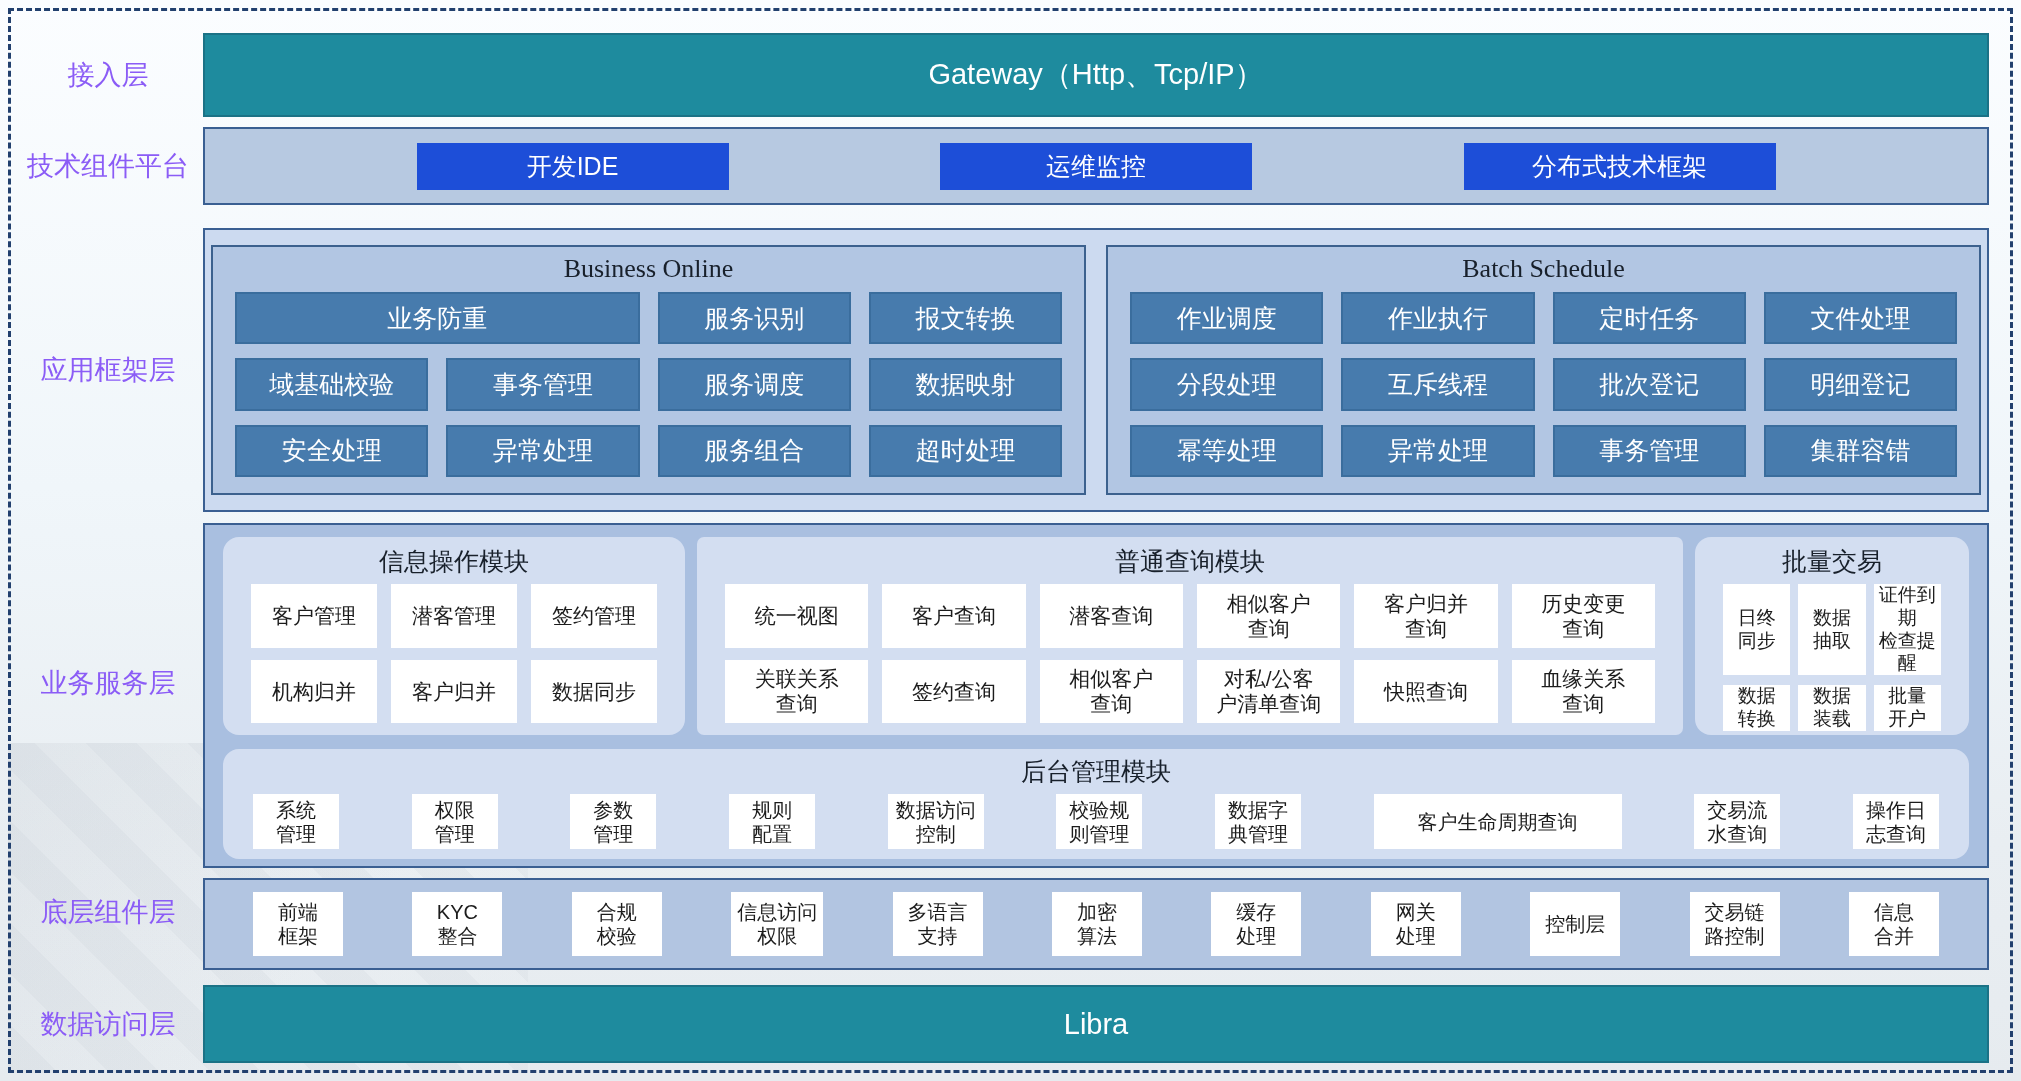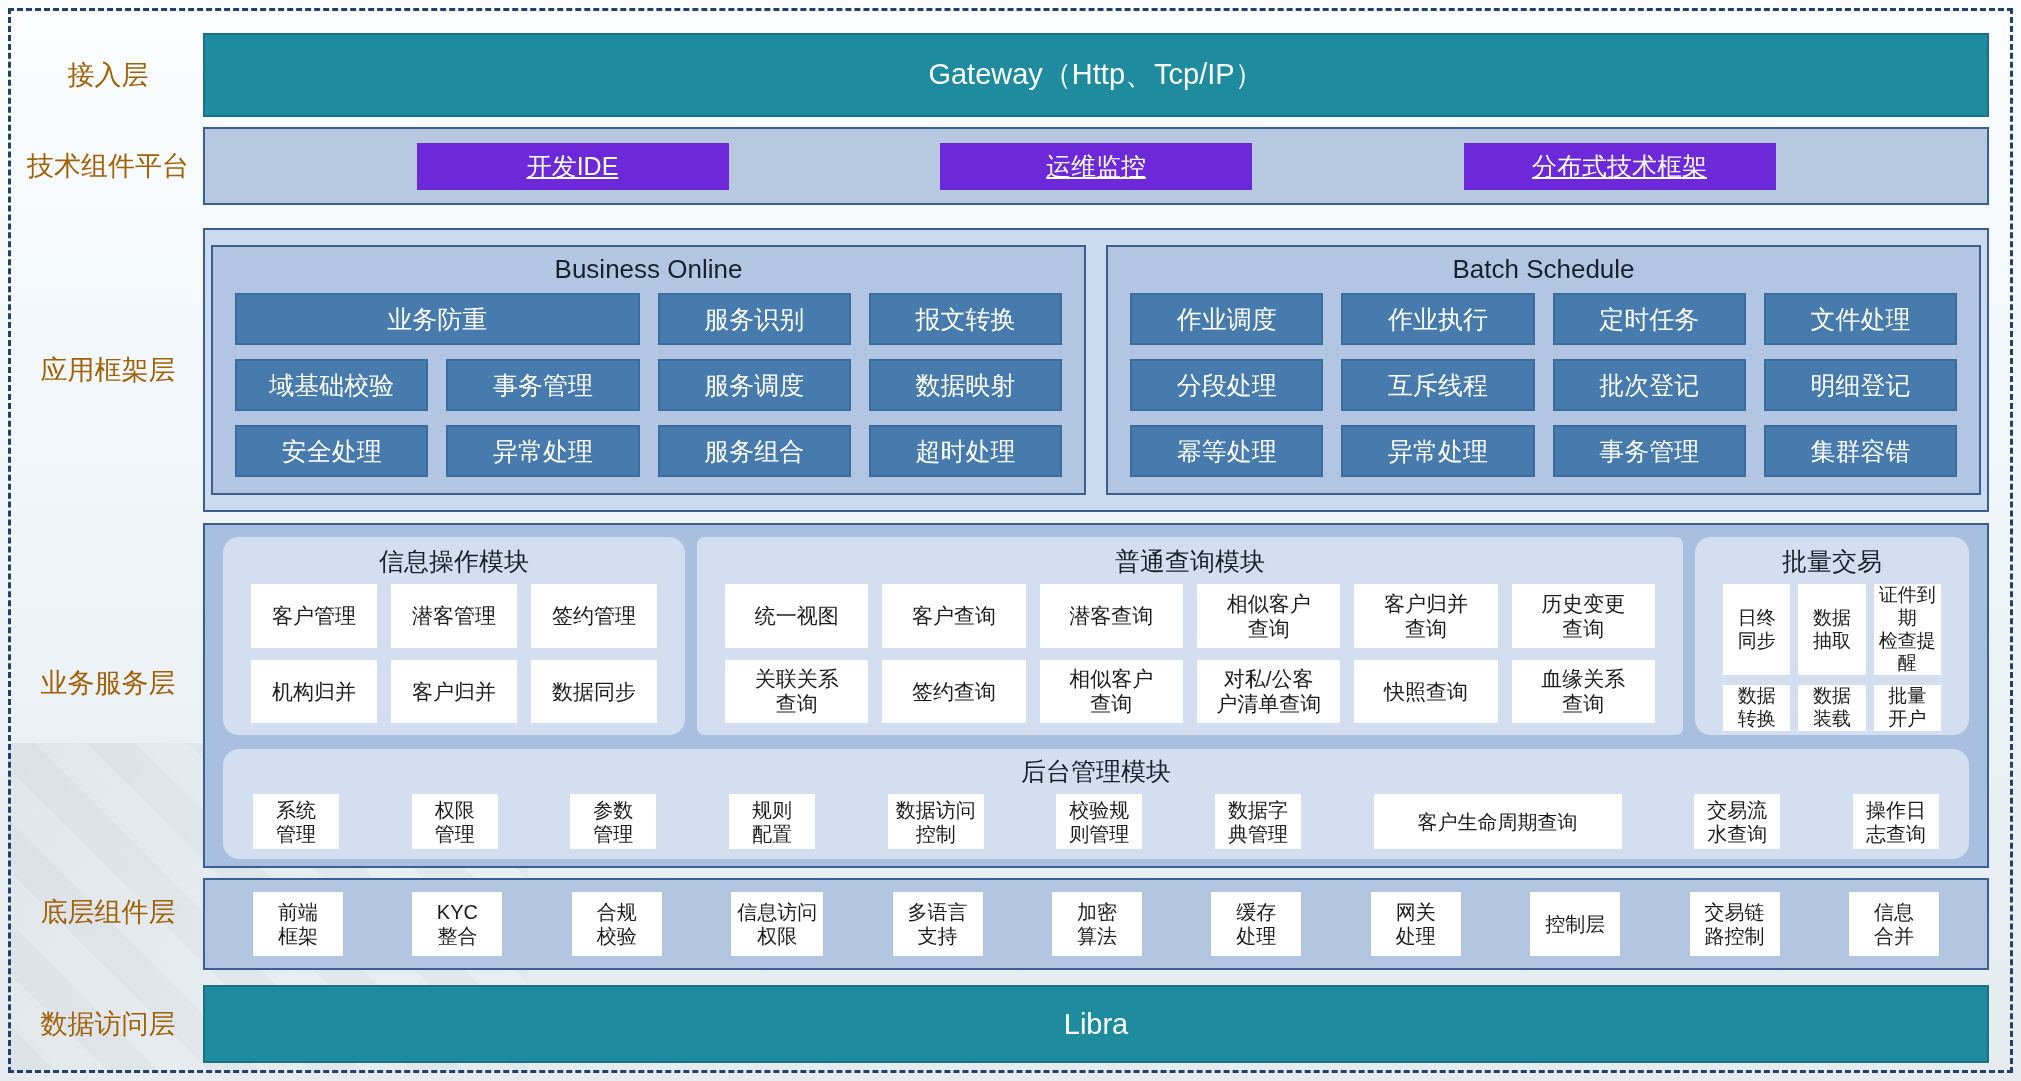--- a/index.html
+++ b/index.html
@@ -10,21 +10,21 @@
   }
   .bg-art{
     position:absolute;left:8px;bottom:8px;width:520px;height:330px;
     background:
       linear-gradient(135deg,rgba(185,192,201,0.22) 0%,rgba(255,255,255,0) 62%),
       repeating-linear-gradient(45deg,rgba(178,186,196,0.10) 0 36px,rgba(255,255,255,0.04) 36px 72px);
   }
   .frame{position:absolute;inset:8px;border:3px dashed #22406e;}
   .layer-label{
     position:absolute;left:0;width:216px;text-align:center;
-    font-size:27px;line-height:30px;color:#a16207;
+    font-size:27px;line-height:30px;color:#8b5cf6;
   }
   #label-access{top:60px;}
   #label-tech{top:151px;}
   #label-app{top:355px;}
   #label-service{top:668px;}
   #label-component{top:897px;}
   #label-data{top:1009px;}
 
   .row{position:absolute;left:203px;width:1786px;box-sizing:border-box;}
   .teal-bar{
@@ -33,27 +33,27 @@
     color:#ffffff;font-size:29px;
   }
   #access-row{top:33px;height:84px;}
   #data-row{top:985px;height:78px;}
 
   #tech-row{
     top:127px;height:78px;background:#b7c9e1;border:2px solid #3a5f92;
     display:flex;align-items:center;justify-content:space-evenly;
   }
   .tech-btn{
-    width:312px;height:47px;background:#6d28d9;color:#fff;
-    display:flex;align-items:center;justify-content:center;font-size:25px;text-decoration:underline;
+    width:312px;height:47px;background:#1d4ed8;color:#fff;
+    display:flex;align-items:center;justify-content:center;font-size:25px;
   }
 
   #app-row{
     top:228px;height:284px;background:#ccdaf0;border:2px solid #3a5f92;
-    display:flex;gap:20px;padding:15px 6px;
+    display:flex;gap:20px;padding:15px 6px;font-family:Liberation Serif, serif;
   }
   .frame-panel{
     flex:1;background:#b2c6e3;border:2px solid #3c618e;
     display:flex;flex-direction:column;box-sizing:border-box;
   }
   .panel-title{text-align:center;font-size:26px;color:#18202b;padding:7px 0 2px;}
   .panel-grid{
     display:grid;grid-template-columns:repeat(4,1fr);
     gap:14px 18px;padding:6px 22px 16px;flex:1;
   }

